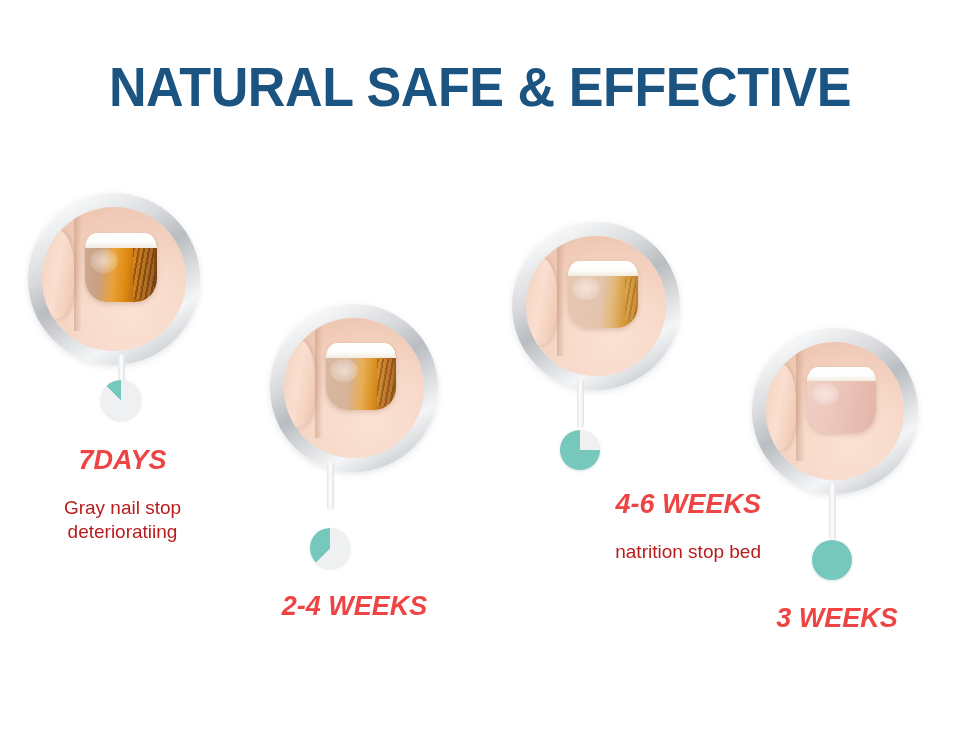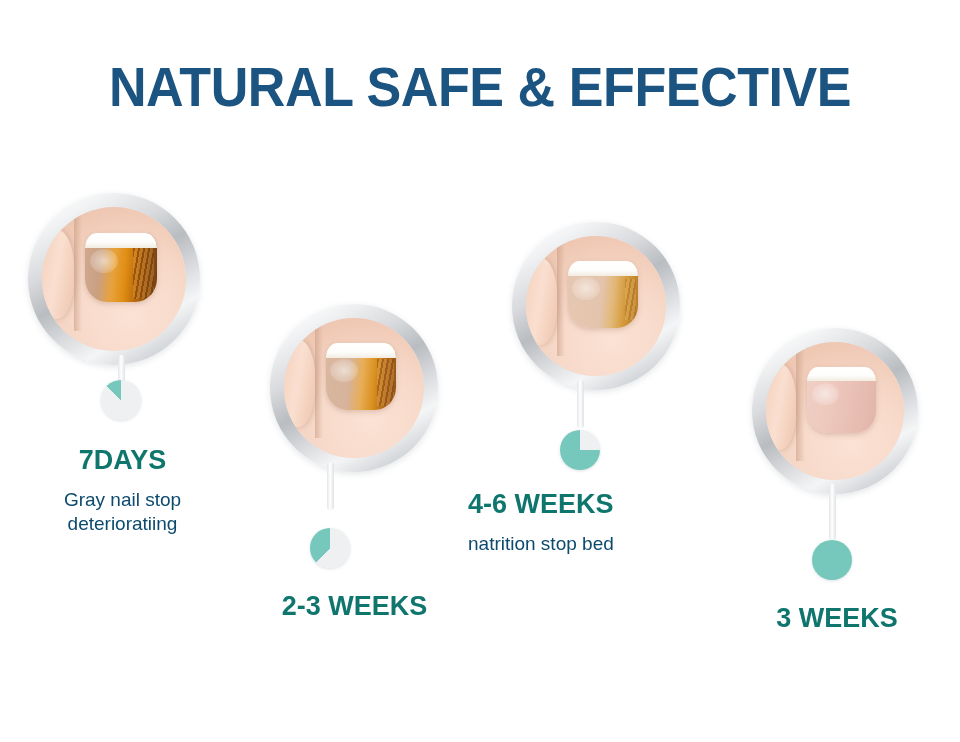--- a/index.html
+++ b/index.html
@@ -174,31 +174,32 @@
   }
   .marker .fill {
     position: absolute;
     inset: 0;
     border-radius: 50%;
   }
 
   
   .caption { position: absolute; }
   .period {
-    color: #0f766e;
+    color: #ef4444;
     font-weight: bold;
     font-size: 27px;
     line-height: 1.1;
     white-space: nowrap;
+    font-style: italic;
   }
   .desc {
-    color: #0c4a6e;
+    color: #b91c1c;
     font-size: 19px;
     line-height: 1.28;
-    margin-top: 12px;
+    margin-top: 20px;
     white-space: pre-line;
   }
 </style>
 </head>
 <body>
 
 <div id="headline">NATURAL SAFE &amp; EFFECTIVE</div>
 
 <div class="stage">
 
@@ -243,21 +244,21 @@
     </div>
   </div>
 
   <div class="stem" style="left:327px; top:462px; height:48px;"></div>
 
   <div class="marker" style="left:310px; top:528px; width:40px; height:40px;">
     <div class="fill" style="background: conic-gradient(rgb(238, 240, 241) 0deg, rgb(238, 240, 241) 223.2deg, rgb(118, 200, 189) 223.2deg, rgb(118, 200, 189) 360deg);"></div>
   </div>
 
   <div class="caption" style="left:222px; top:592px; width:265px; text-align:center;">
-    <div class="period">2-3 WEEKS</div>
+    <div class="period">2-4 WEEKS</div>
   </div>
 </div>
 
 <div class="stage">
 
   <div class="photo-disc" style="left:512px; top:222px; width:168px; height:168px;">
     <div class="photo-inner" style="left:14px; top:14px; width:140px; height:140px;">
       <div class="toe">
         <div class="nail sev-1">
           <div class="plate"></div>
@@ -268,21 +269,21 @@
       </div>
     </div>
   </div>
 
   <div class="stem" style="left:577px; top:380px; height:48px;"></div>
 
   <div class="marker" style="left:560px; top:430px; width:40px; height:40px;">
     <div class="fill" style="background: conic-gradient(rgb(238, 240, 241) 0deg, rgb(238, 240, 241) 90deg, rgb(118, 200, 189) 90deg, rgb(118, 200, 189) 360deg);"></div>
   </div>
 
-  <div class="caption" style="left:468px; top:490px; width:265px; text-align:left;">
+  <div class="caption" style="left:496px; top:490px; width:265px; text-align:right;">
     <div class="period">4-6 WEEKS</div>
     <div class="desc">natrition stop bed</div>
   </div>
 </div>
 
 <div class="stage">
 
   <div class="photo-disc" style="left:752px; top:328px; width:166px; height:166px;">
     <div class="photo-inner" style="left:14px; top:14px; width:138px; height:138px;">
       <div class="toe">

